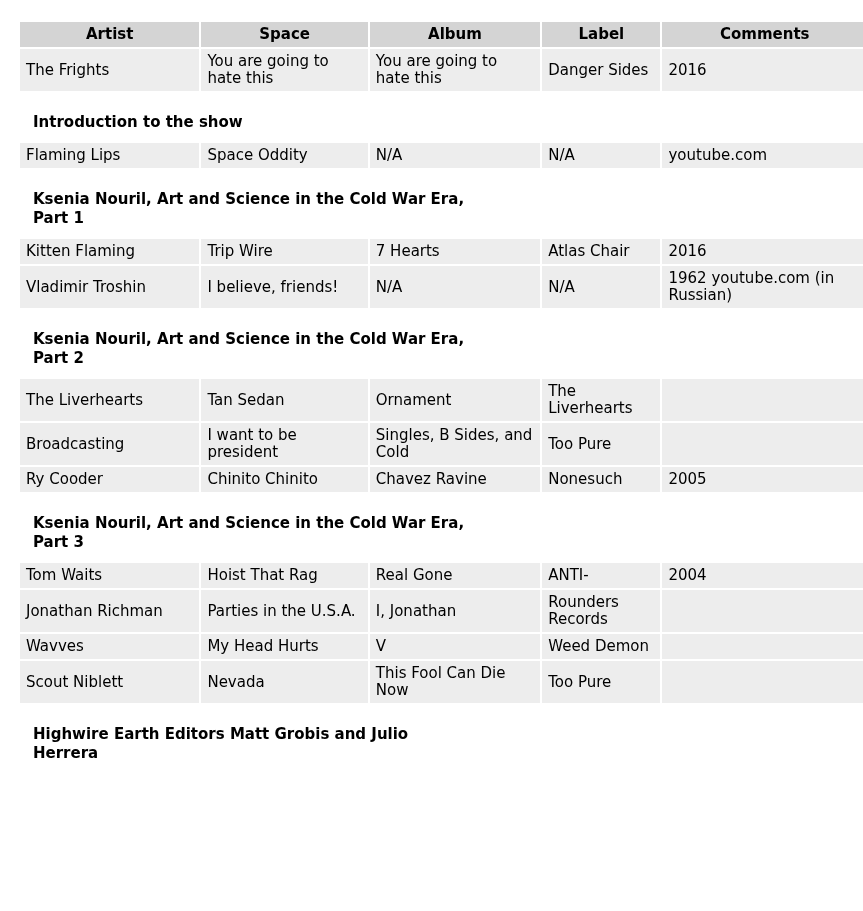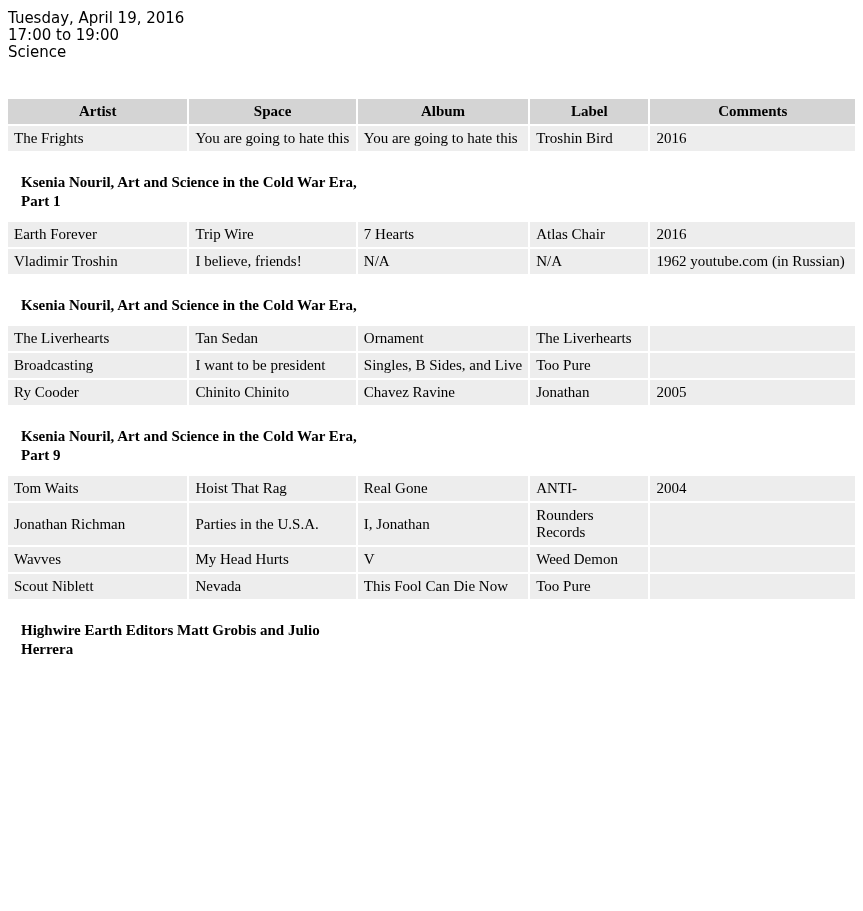--- a/index.html
+++ b/index.html
@@ -18,21 +18,21 @@
   }
   .page {
     width: 847px;
     padding: 8px 8px 6px 8px;
   }
   .doc-header {
     margin: 2px 0 36px 0;
     line-height: 17px;
   }
   .doc-header div { white-space: nowrap; }
-  .section { margin: 0; font-family: Liberation Serif, serif; }
+  .section { margin: 12px; }
   .section-heading {
     font-weight: bold;
     margin: 20px 0 9px 13px;
     line-height: 19px;
   }
   table.playlist {
     border-collapse: separate;
     border-spacing: 2px;
     table-layout: fixed;
     width: 851px;
@@ -56,25 +56,20 @@
     padding: 4px 6px;
     line-height: 17px;
     vertical-align: middle;
     overflow-wrap: break-word;
   }
 </style>
 </head>
 <body>
 
 <div class="page">
-  <div class="doc-header">
-    <div>Tuesday, April 19, 2016</div>
-    <div>17:00 to 19:00</div>
-    <div>Science</div>
-  </div>
   <div id="sections">
       <div class="section">
         <table class="playlist">
           <colgroup>
             <col class="c1">
             <col class="c2">
             <col class="c3">
             <col class="c4">
             <col class="c5">
           </colgroup>
@@ -85,98 +80,122 @@
               <th>Album</th>
               <th>Label</th>
               <th>Comments</th>
             </tr>
           </thead>
           <tbody>
             <tr>
               <td>The Frights</td>
               <td>You are going to hate this</td>
               <td>You are going to hate this</td>
-              <td>Troshin Bird</td>
+              <td>Danger Sides</td>
               <td>2016</td>
+            </tr>
+          </tbody>
+        </table>
+      </div>
+      <div class="section">
+        <div class="section-heading">
+          <div>Introduction to the show</div>
+        </div>
+        <table class="playlist">
+          <colgroup>
+            <col class="c1">
+            <col class="c2">
+            <col class="c3">
+            <col class="c4">
+            <col class="c5">
+          </colgroup>
+          <tbody>
+            <tr>
+              <td>Flaming Lips</td>
+              <td>Space Oddity</td>
+              <td>N/A</td>
+              <td>N/A</td>
+              <td>youtube.com</td>
             </tr>
           </tbody>
         </table>
       </div>
       <div class="section">
         <div class="section-heading">
           <div>Ksenia Nouril, Art and Science in the Cold War Era,</div>
           <div>Part 1</div>
         </div>
         <table class="playlist">
           <colgroup>
             <col class="c1">
             <col class="c2">
             <col class="c3">
             <col class="c4">
             <col class="c5">
           </colgroup>
           <tbody>
             <tr>
-              <td>Earth Forever</td>
+              <td>Kitten Flaming</td>
               <td>Trip Wire</td>
               <td>7 Hearts</td>
               <td>Atlas Chair</td>
               <td>2016</td>
             </tr>
             <tr>
               <td>Vladimir Troshin</td>
               <td>I believe, friends!</td>
               <td>N/A</td>
               <td>N/A</td>
               <td>1962 youtube.com (in Russian)</td>
             </tr>
           </tbody>
         </table>
       </div>
       <div class="section">
         <div class="section-heading">
           <div>Ksenia Nouril, Art and Science in the Cold War Era,</div>
+          <div>Part 2</div>
         </div>
         <table class="playlist">
           <colgroup>
             <col class="c1">
             <col class="c2">
             <col class="c3">
             <col class="c4">
             <col class="c5">
           </colgroup>
           <tbody>
             <tr>
               <td>The Liverhearts</td>
               <td>Tan Sedan</td>
               <td>Ornament</td>
               <td>The Liverhearts</td>
               <td></td>
             </tr>
             <tr>
               <td>Broadcasting</td>
               <td>I want to be president</td>
-              <td>Singles, B Sides, and Live</td>
+              <td>Singles, B Sides, and Cold</td>
               <td>Too Pure</td>
               <td></td>
             </tr>
             <tr>
               <td>Ry Cooder</td>
               <td>Chinito Chinito</td>
               <td>Chavez Ravine</td>
-              <td>Jonathan</td>
+              <td>Nonesuch</td>
               <td>2005</td>
             </tr>
           </tbody>
         </table>
       </div>
       <div class="section">
         <div class="section-heading">
           <div>Ksenia Nouril, Art and Science in the Cold War Era,</div>
-          <div>Part 9</div>
+          <div>Part 3</div>
         </div>
         <table class="playlist">
           <colgroup>
             <col class="c1">
             <col class="c2">
             <col class="c3">
             <col class="c4">
             <col class="c5">
           </colgroup>
           <tbody>

